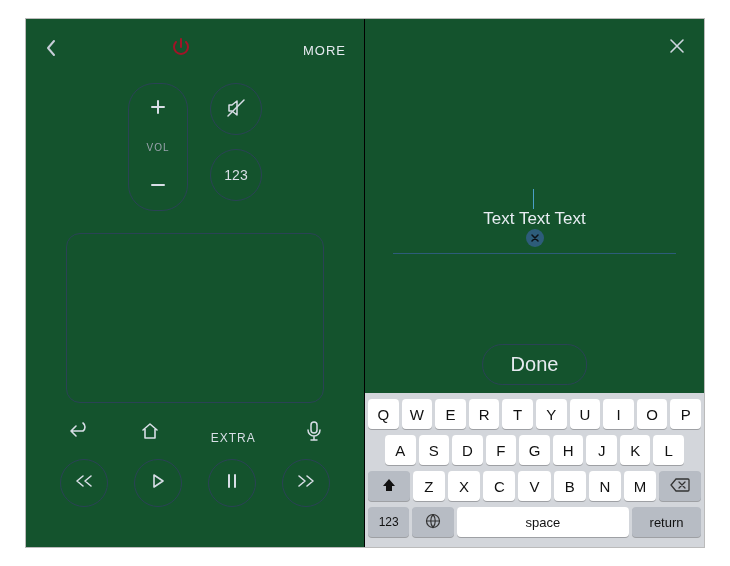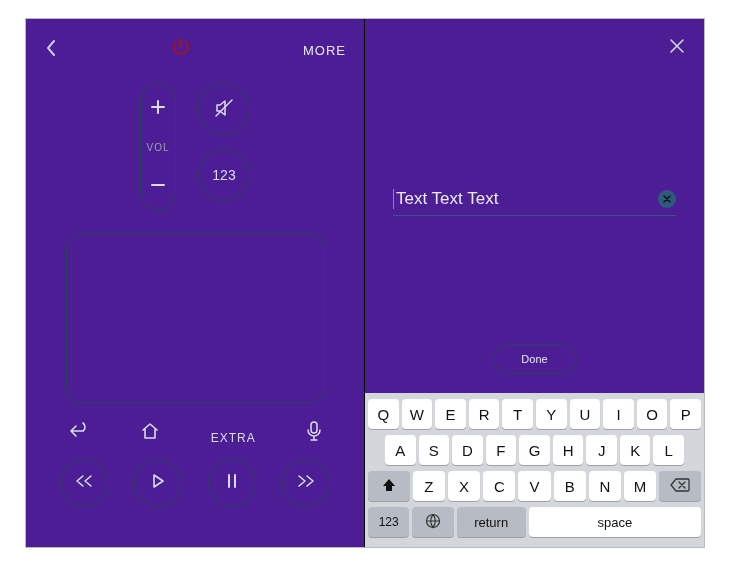--- a/index.html
+++ b/index.html
@@ -9,40 +9,40 @@
     width: 730px; height: 566px;
     display: flex; align-items: center; justify-content: center;
   }
   .frame {
     width: 680px; height: 530px;
     border: 1px solid #bbb;
     display: flex;
   }
   .panel {
     width: 50%; height: 100%;
-    background: #4c1d95;
+    background: #14532d;
     color: #cfd6df;
     position: relative;
     overflow: hidden;
   }
   .panel.left { border-right: 1px solid #000; }
   
   .top-row {
     display: flex; align-items: center; justify-content: space-between;
     padding: 18px 18px 8px 18px;
   }
   .back-arrow svg { stroke: #c7ced8; }
   .power svg { stroke: #a11327; }
   .more { font-size: 13px; letter-spacing: 1px; color: #e6eaf0; }
   .controls-row {
     display: flex; justify-content: center; gap: 22px;
     padding: 12px 40px 0 40px;
   }
   .pill {
-    width: 36px; height: 128px;
+    width: 60px; height: 128px;
     border: 1px solid #2a4255;
     border-radius: 26px;
     display: flex; flex-direction: column; align-items: center; justify-content: space-between;
     padding: 14px 0;
   }
   .pill .lbl { font-size: 10px; color: #9aa3ad; letter-spacing: 1px; }
   .pill .sym { font-size: 20px; color: #d8dee6; line-height:1; }
   .mid-col { display: flex; flex-direction: column; gap: 14px; align-items: center; }
   .circle-btn {
     width: 52px; height: 52px;
@@ -78,39 +78,39 @@
   }
   
   .close-x {
     position: absolute; top: 18px; right: 18px;
     color: #cfd6df;
   }
   .input-wrap {
     position: absolute; top: 170px; left: 28px; right: 28px;
     border-bottom: 1px solid #2d5c7a;
     padding-bottom: 6px;
-    display: flex; align-items: center;
+    display: flex; align-items: center; flex-direction: column;
   }
   .cursor {
     width: 1px; height: 20px; background: #4aa0c7; margin-right: 2px;
   }
   .input-text { color: #e8edf3; font-size: 17px; flex: 1; }
   .clear-btn {
     width: 18px; height: 18px; border-radius: 50%;
     background: #2d5c7a; color: #0c1118;
     display: flex; align-items: center; justify-content: center;
     font-size: 11px;
   }
   .done-btn {
     position: absolute; left: 50%; transform: translateX(-50%);
     top: 325px;
     border: 1px solid #2a4255;
     border-radius: 20px;
     padding: 8px 28px;
-    color: #e6eaf0; font-size: 11px;
+    color: #e6eaf0; font-size: 20px;
   }
   .keyboard {
     position: absolute; bottom: 0; left: 0; right: 0;
     background: #d3d6db;
     padding: 6px 3px 4px 3px;
   }
   .krow { display: flex; justify-content: center; margin-bottom: 6px; gap: 3px; }
   .key {
     background: #fff; color: #111;
     border-radius: 4px;
@@ -300,19 +300,19 @@
       <div class="krow bottom">
         <div class="key mod num">123</div>
         <div class="key mod globe">
           <span>
             <svg width="16" height="16" viewBox="0 0 16 16" fill="none">
                 <circle cx="8" cy="8" r="6.5" stroke="#333" stroke-width="1.2"></circle>
                 <path d="M1.5 8 H14.5 M8 1.5 C5 5 5 11 8 14.5 C11 11 11 5 8 1.5" stroke="#333" stroke-width="1.2" fill="none"></path>
               </svg>
           </span>
         </div>
+        <div class="key space">space</div>
         <div class="key mod return">return</div>
-        <div class="key space">space</div>
       </div>
     </div>
   </div>
 
 </div>
 
 </body></html>

